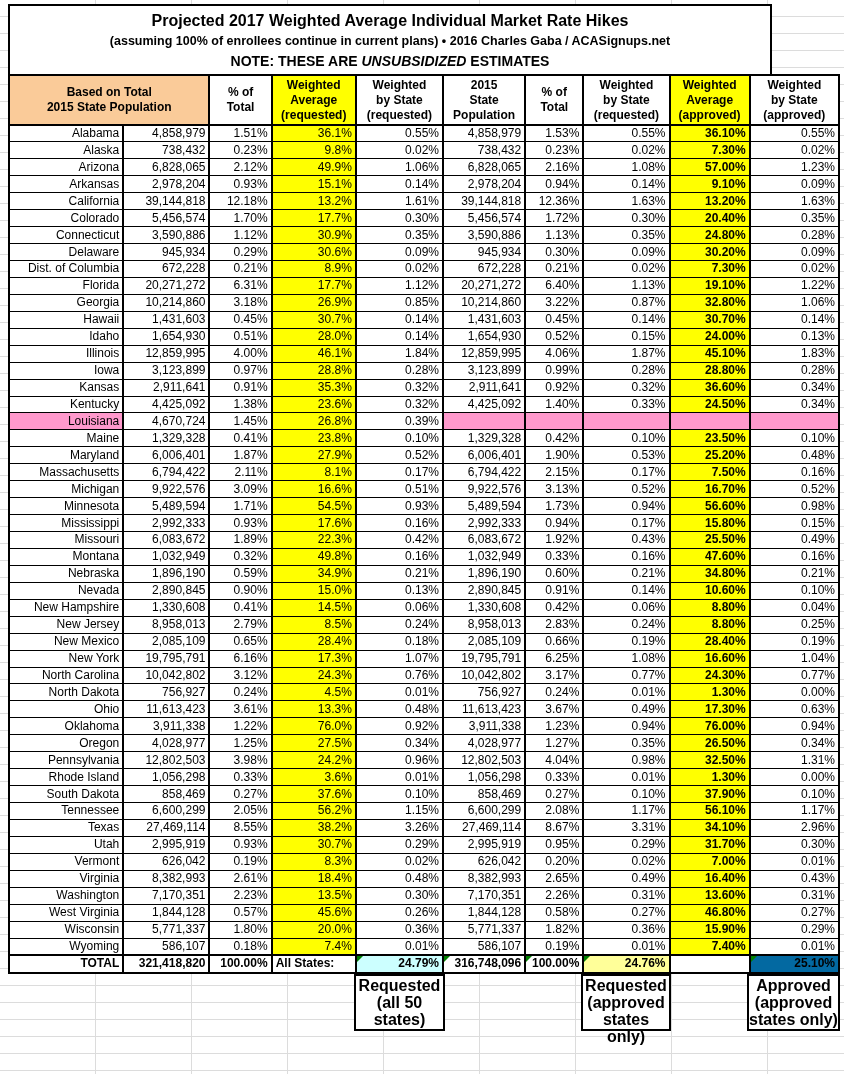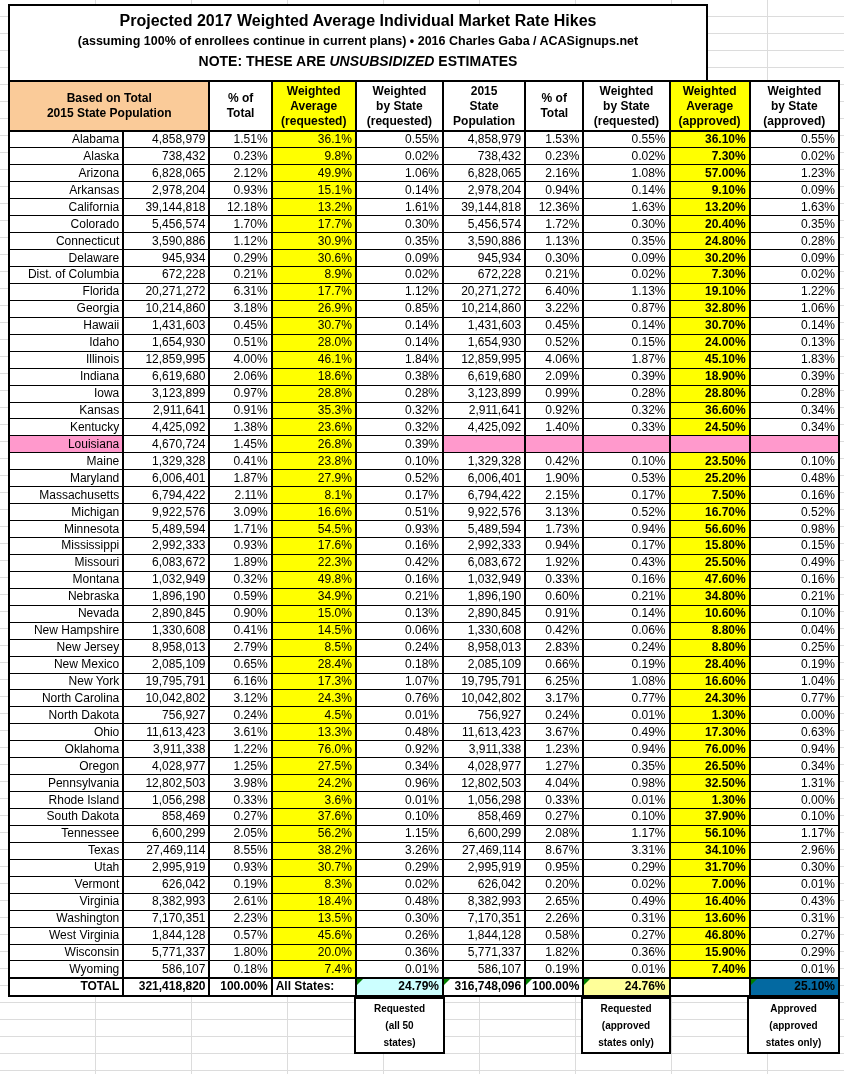--- a/index.html
+++ b/index.html
@@ -7,22 +7,22 @@
   .page{
     position:relative; width:844px; height:1074px; overflow:hidden;
     font-family:"Liberation Sans", sans-serif; color:#000;
     background:
       repeating-linear-gradient(to right, transparent 0 95px, #dcdcdc 95px 96px),
       repeating-linear-gradient(to bottom, transparent 0 16px, #dcdcdc 16px 17px),
       #fff;
   }
   .sheet{ position:absolute; left:8px; top:4px; width:832px; }
   .title-box{
-    width:700px; border:2px solid #000; border-bottom:none; background:#fff;
-    text-align:center; padding:3px 0 8px 0;
+    width:764px; border:2px solid #000; border-bottom:none; background:#fff;
+    text-align:center; padding:3px 0 2px 0;
   }
   .t1{ font-size:16px; font-weight:bold; line-height:23px; }
   .t2{ font-size:12.5px; font-weight:bold; line-height:18px; }
   .t3{ font-size:14px; font-weight:bold; line-height:22px; }
   .t3 .it{ font-style:italic; }
   table{
     width:832px; table-layout:fixed; border-collapse:collapse;
     border:2px solid #000; background:#fff; font-size:12px;
   }
   th{
@@ -55,21 +55,21 @@
   .lty{ background:#FFFF99; }
   .ltg{ background:#0369a1; }
   .tri{ position:relative; }
   .tri::before{
     content:""; position:absolute; left:0; top:0; width:0; height:0;
     border-top:6px solid #008000; border-right:6px solid transparent;
   }
   .footer{ position:relative; width:832px; height:60px; }
   .fbox{
     position:absolute; top:0; border:2px solid #000; background:#fff;
-    font-size:10px; font-weight:bold; line-height:17px; text-align:center;
+    font-size:16px; font-weight:bold; line-height:17px; text-align:center;
     white-space:pre-line; padding:1px 0; height:57px;
   }
 </style>
 </head>
 <body>
 
 <div class="page">
   <div class="sheet">
 
     <div class="title-box">
@@ -283,32 +283,20 @@
           <td class="num" data-field="pct">4.00%</td>
           <td class="num yellow" data-field="ar">46.1%</td>
           <td class="num" data-field="wr">1.84%</td>
           <td class="num" data-field="pop2">12,859,995</td>
           <td class="num" data-field="pct2">4.06%</td>
           <td class="num" data-field="wr2">1.87%</td>
           <td class="num yellow bold" data-field="aa">45.10%</td>
           <td class="num" data-field="wa">1.83%</td>
         </tr>
           <tr>
-          <td class="c-state" data-field="s">Indiana</td>
-          <td class="num" data-field="pop">6,619,680</td>
-          <td class="num" data-field="pct">2.06%</td>
-          <td class="num yellow" data-field="ar">18.6%</td>
-          <td class="num" data-field="wr">0.38%</td>
-          <td class="num" data-field="pop2">6,619,680</td>
-          <td class="num" data-field="pct2">2.09%</td>
-          <td class="num" data-field="wr2">0.39%</td>
-          <td class="num yellow bold" data-field="aa">18.90%</td>
-          <td class="num" data-field="wa">0.39%</td>
-        </tr>
-          <tr>
           <td class="c-state" data-field="s">Iowa</td>
           <td class="num" data-field="pop">3,123,899</td>
           <td class="num" data-field="pct">0.97%</td>
           <td class="num yellow" data-field="ar">28.8%</td>
           <td class="num" data-field="wr">0.28%</td>
           <td class="num" data-field="pop2">3,123,899</td>
           <td class="num" data-field="pct2">0.99%</td>
           <td class="num" data-field="wr2">0.28%</td>
           <td class="num yellow bold" data-field="aa">28.80%</td>
           <td class="num" data-field="wa">0.28%</td>

